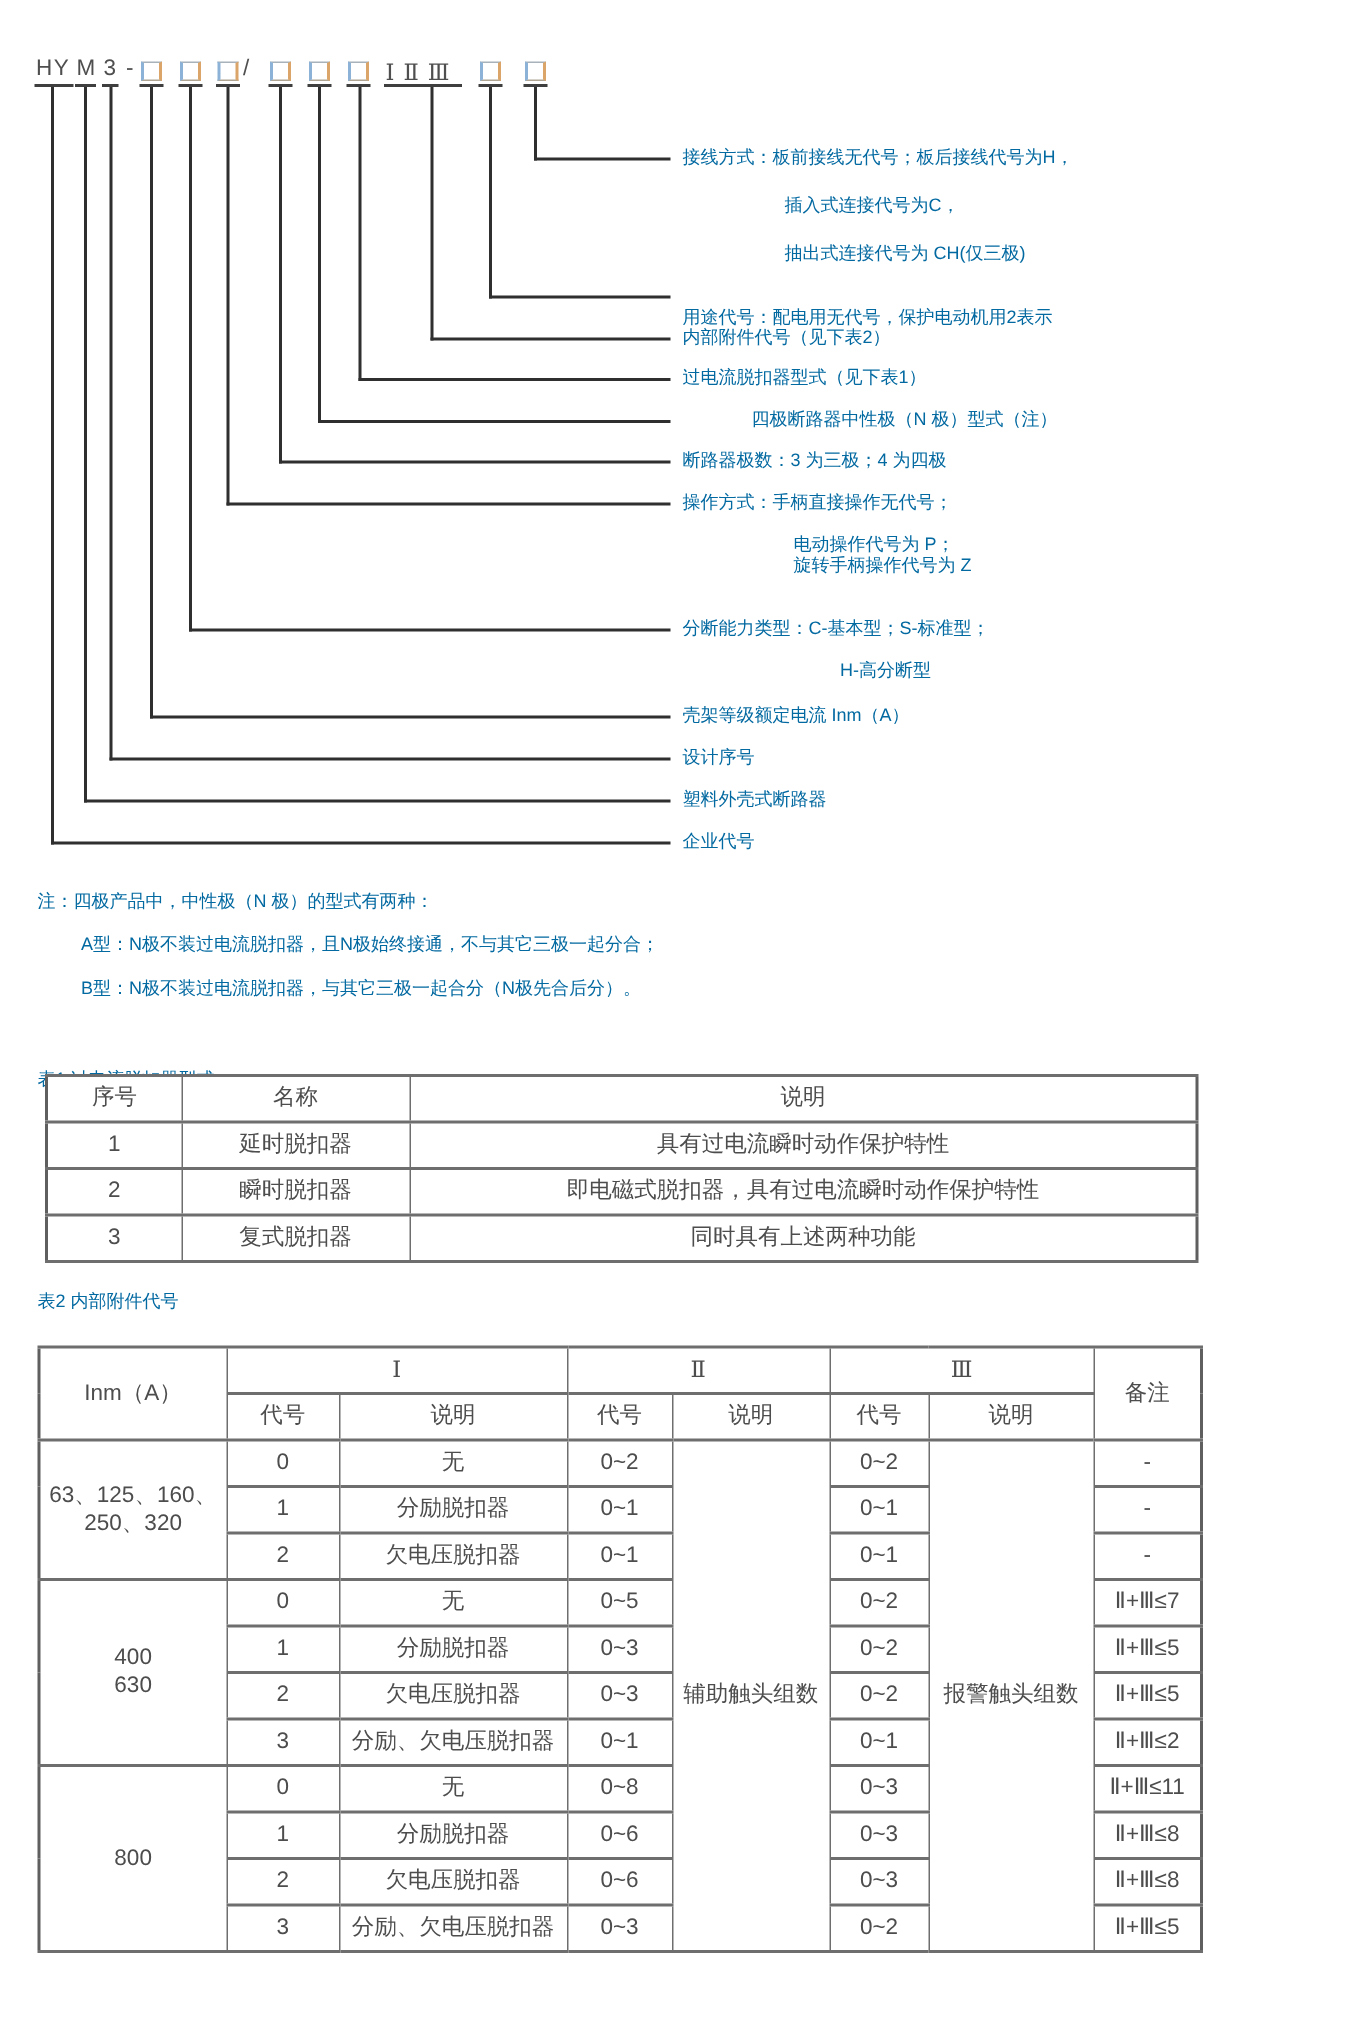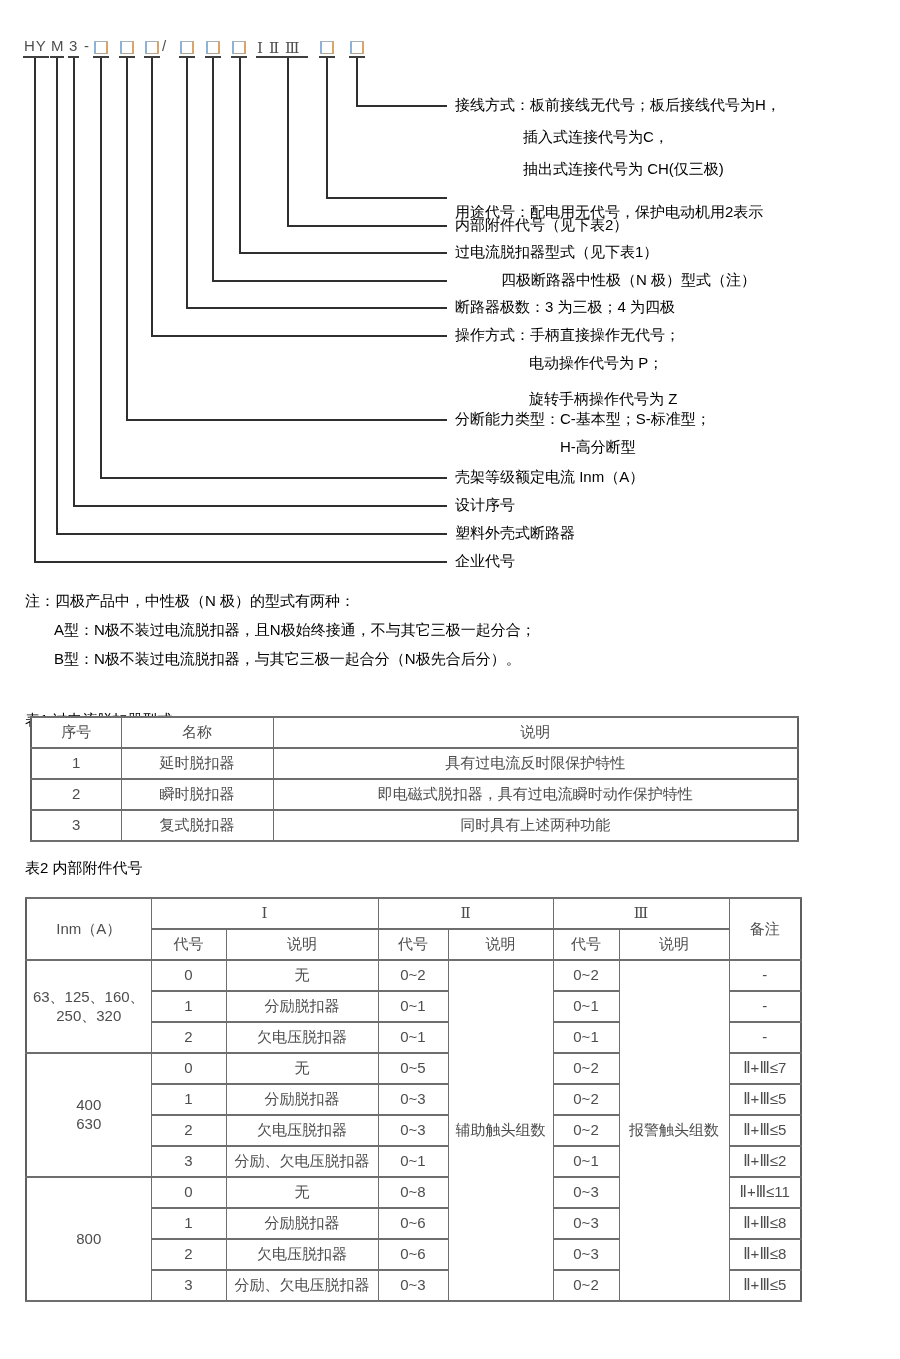--- a/index.html
+++ b/index.html
@@ -15,21 +15,21 @@
     position:absolute; top:41px; width:10px; height:11px; background:#fff;
     border-top:1px solid #a8b2ba; border-bottom:1px solid #b0a593;
     border-left:2px solid #8cb3d7; border-right:2px solid #dba569;
   }
   .tick-underline { position:absolute; top:56px; height:2px; background:#3f3f3f; }
   
   .vline { position:absolute; width:2px; background:#2f2f2f; top:58px; }
   .hline { position:absolute; height:2px; background:#2f2f2f; }
   
   .callout, .note-line, .tcaption {
-    position:absolute; font-size:15px; white-space:nowrap; color:#000000;
+    position:absolute; font-size:12px; white-space:nowrap; color:#0369a1;
     transform:translateY(-50%);
   }
   
   table { position:absolute; border-collapse:collapse; table-layout:fixed; background:#fff; }
   table, th, td { border:1px solid #7a7a7a; }
   th, td {
     border-top-width:2px; border-bottom-width:2px; border-color:#6e6e6e;
     font-weight:normal; text-align:center; vertical-align:middle;
     font-size:15px; color:#4d4d4d; padding:0 4px; height:29px; line-height:1.25;
   }
@@ -99,21 +99,21 @@
       <div class="callout" style="left: 455px; top: 105px;">接线方式：板前接线无代号；板后接线代号为H，</div>
       <div class="callout" style="left: 523px; top: 137px;">插入式连接代号为C，</div>
       <div class="callout" style="left: 523px; top: 169px;">抽出式连接代号为 CH(仅三极)</div>
       <div class="callout" style="left: 455px; top: 212px;">用途代号：配电用无代号，保护电动机用2表示</div>
       <div class="callout" style="left: 455px; top: 225px;">内部附件代号（见下表2）</div>
       <div class="callout" style="left: 455px; top: 252px;">过电流脱扣器型式（见下表1）</div>
       <div class="callout" style="left: 455px; top: 280px; margin-left: 46px;">四极断路器中性极（N 极）型式（注）</div>
       <div class="callout" style="left: 455px; top: 307px;">断路器极数：3 为三极；4 为四极</div>
       <div class="callout" style="left: 455px; top: 335px;">操作方式：手柄直接操作无代号；</div>
       <div class="callout" style="left: 529px; top: 363px;">电动操作代号为 P；</div>
-      <div class="callout" style="left: 529px; top: 399px;">旋转手柄操作代号为 Z</div>
+      <div class="callout" style="left: 529px; top: 377px;">旋转手柄操作代号为 Z</div>
       <div class="callout" style="left: 455px; top: 419px;">分断能力类型：C-基本型；S-标准型；</div>
       <div class="callout" style="left: 560px; top: 447px;">H-高分断型</div>
       <div class="callout" style="left: 455px; top: 477px;">壳架等级额定电流 Inm（A）</div>
       <div class="callout" style="left: 455px; top: 505px;">设计序号</div>
       <div class="callout" style="left: 455px; top: 533px;">塑料外壳式断路器</div>
       <div class="callout" style="left: 455px; top: 561px;">企业代号</div>
     </div>
   <div id="notes">
       <div class="note-line" style="left: 25px; top: 601px;">注：四极产品中，中性极（N 极）的型式有两种：</div>
       <div class="note-line" style="left: 54px; top: 630px;">A型：N极不装过电流脱扣器，且N极始终接通，不与其它三极一起分合；</div>
@@ -131,21 +131,21 @@
         <tr>
           <th>序号</th>
           <th>名称</th>
           <th>说明</th>
         </tr>
       </thead>
       <tbody>
         <tr>
           <td>1</td>
           <td>延时脱扣器</td>
-          <td>具有过电流反时限保护特性</td>
+          <td>具有过电流瞬时动作保护特性</td>
         </tr>
         <tr>
           <td>2</td>
           <td>瞬时脱扣器</td>
           <td>即电磁式脱扣器，具有过电流瞬时动作保护特性</td>
         </tr>
         <tr>
           <td>3</td>
           <td>复式脱扣器</td>
           <td>同时具有上述两种功能</td>

